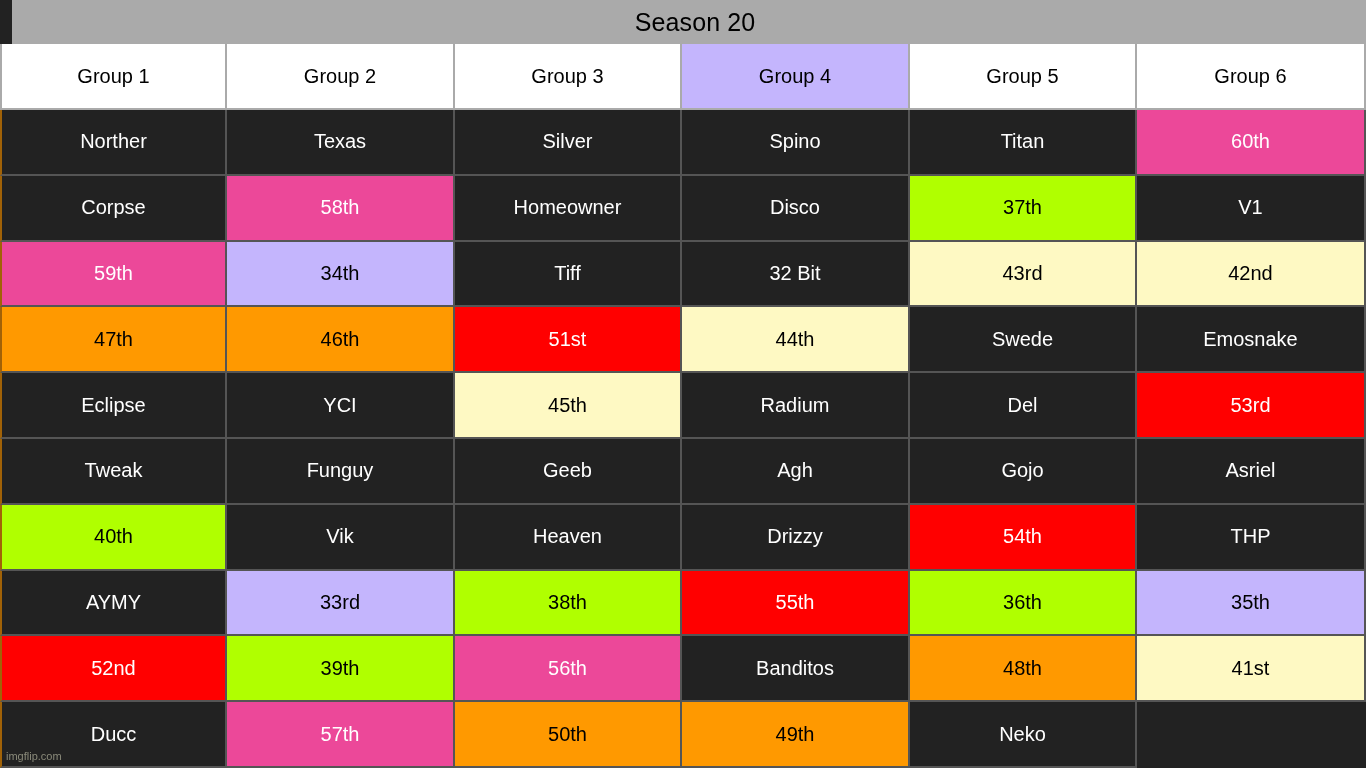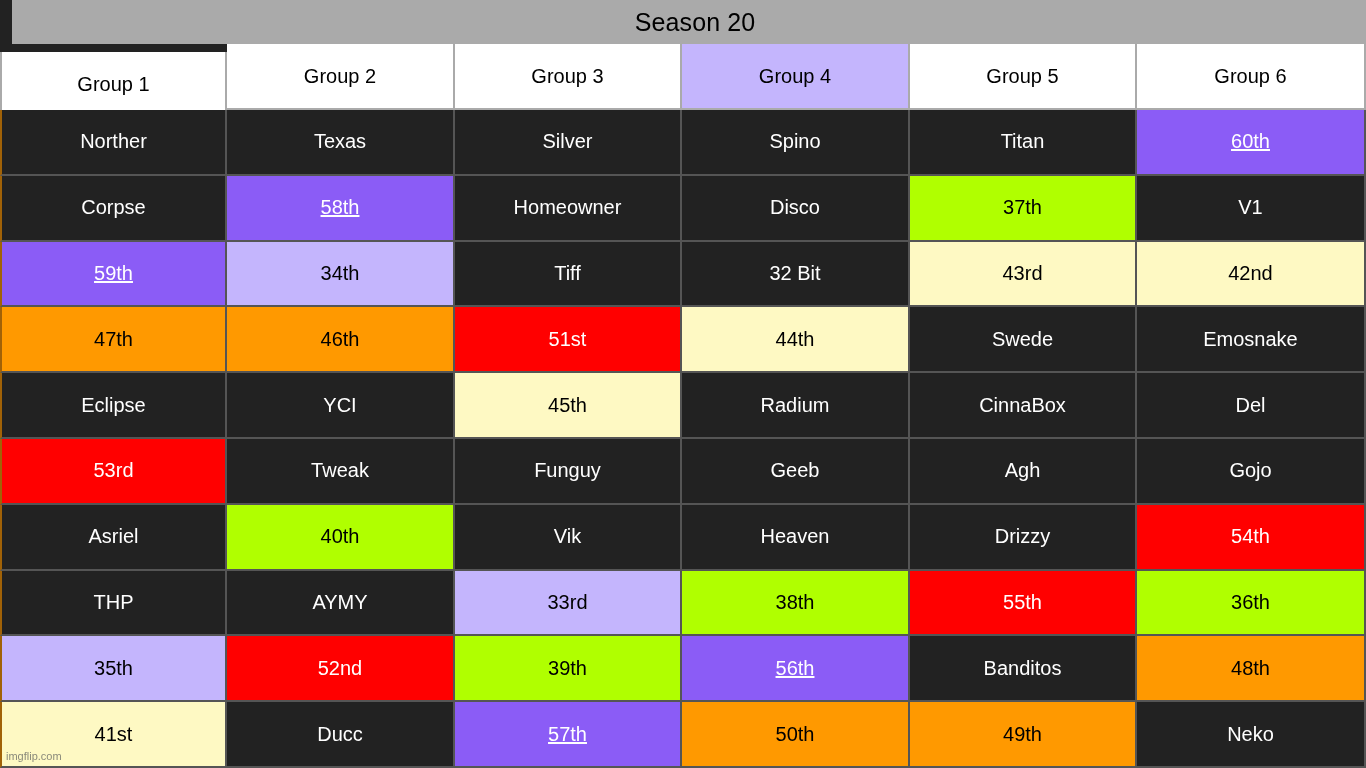--- a/index.html
+++ b/index.html
@@ -60,42 +60,42 @@
   }
   .cell:nth-child(6n+1){border-left:2px solid #a16207;}
 
   
   .s-dark  {background:#222222;color:#ffffff;}
   .s-green {background:#c4b5fd;color:#000000;}
   .s-lime  {background:#b0ff00;color:#000000;}
   .s-yellow{background:#fef9c3;color:#000000;}
   .s-orange{background:#ff9900;color:#000000;}
   .s-red   {background:#ff0000;color:#ffffff;}
-  .s-darkred{background:#8b5cf6;color:#ffffff;text-decoration:underline;}
+  .s-darkred{background:#ec4899;color:#ffffff;}
   .s-white {background:#ffffff;color:#000000;}
 
   
   .watermark{
     position:absolute;left:6px;top:751px;
     font-size:11px;color:#8a8a7a;
     pointer-events:none;
     line-height:1;
   }
 </style>
 </head>
 <body>
 
 <div id="app">
 
   <div class="titlebar">
     <span class="title-text">Season 20</span>
   </div>
 
   <div class="headerrow">
-      <div class="hcell s-white" style="width: 227px; margin-top: 8px;">
+      <div class="hcell s-white" style="width: 227px;">
         <span>Group 1</span>
       </div>
       <div class="hcell s-white" style="width: 228px;">
         <span>Group 2</span>
       </div>
       <div class="hcell s-white" style="width: 227px;">
         <span>Group 3</span>
       </div>
       <div class="hcell s-green hl" style="width: 228px;">
         <span>Group 4</span>
@@ -187,23 +187,20 @@
       <div class="cell s-dark">
         <span>YCI</span>
       </div>
       <div class="cell s-yellow">
         <span>45th</span>
       </div>
       <div class="cell s-dark">
         <span>Radium</span>
       </div>
       <div class="cell s-dark">
-        <span>CinnaBox</span>
-      </div>
-      <div class="cell s-dark">
         <span>Del</span>
       </div>
       <div class="cell s-red">
         <span>53rd</span>
       </div>
       <div class="cell s-dark">
         <span>Tweak</span>
       </div>
       <div class="cell s-dark">
         <span>Funguy</span>

